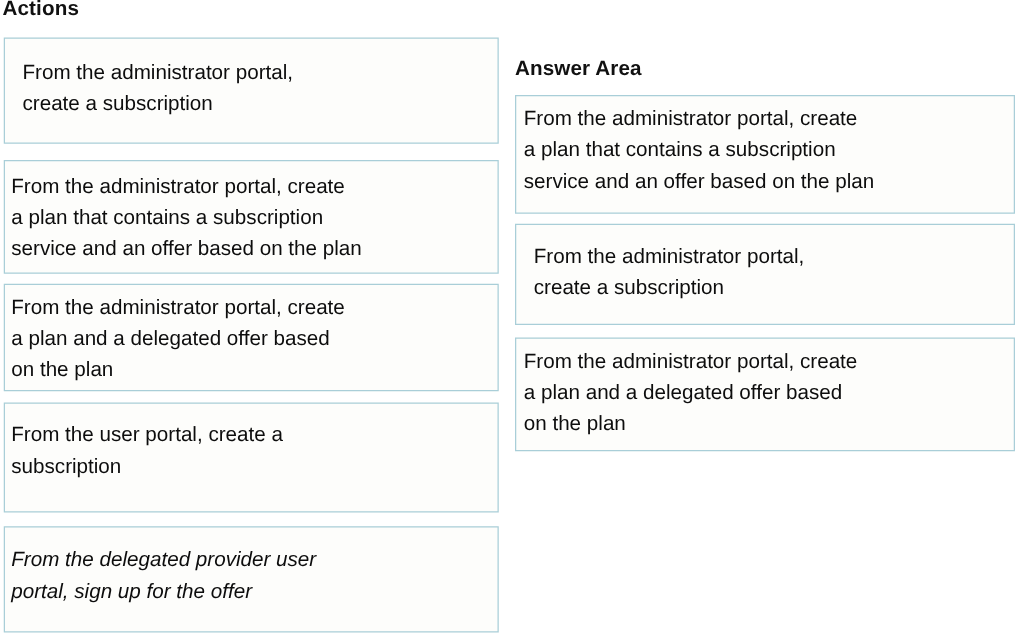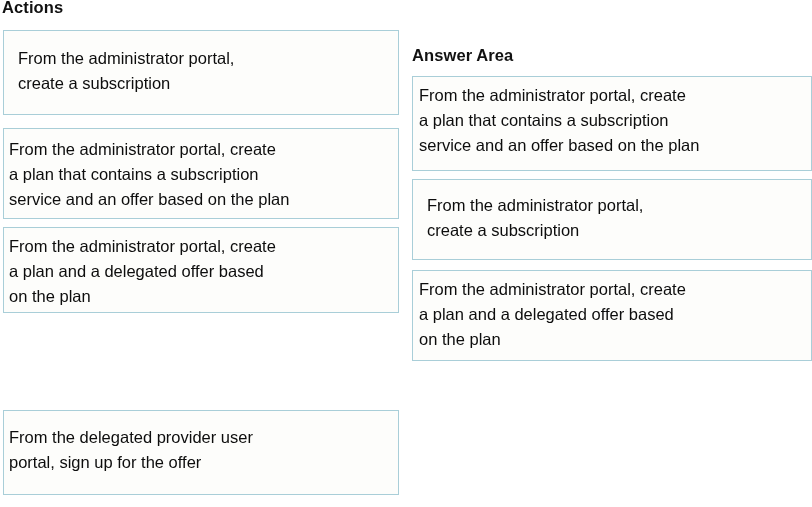--- a/index.html
+++ b/index.html
@@ -68,21 +68,21 @@
 
   #action-card-2 { top: 128px; height: 91px; }
   #action-card-2 .card-text { padding: 8px 0 0 5px; }
 
   #action-card-3 { top: 227px; height: 86px; }
   #action-card-3 .card-text { padding: 6px 0 0 5px; }
 
   #action-card-4 { top: 322px; height: 88px; }
   #action-card-4 .card-text { padding: 13px 0 0 5px; }
 
-  #action-card-5 { top: 410px; height: 85px; }
+  #action-card-5 { top: 421px; height: 85px; font-style: italic; }
   #action-card-5 .card-text { padding: 14px 0 0 5px; }
 
   
   #answer-column .card { left: 6px; width: 400px; }
 
   #answer-card-1 { top: 28px;  height: 95px; }
   #answer-card-1 .card-text { padding: 6px 0 0 6px; }
 
   #answer-card-2 { top: 131px; height: 81px; }
   #answer-card-2 .card-text { padding: 13px 0 0 14px; }
@@ -108,20 +108,24 @@
 a plan that contains a subscription
 service and an offer based on the plan</span>
     </div>
 
     <div id="action-card-3" class="card">
       <span class="card-text">From the administrator portal, create
 a plan and a delegated offer based
 on the plan</span>
     </div>
 
+    <div id="action-card-4" class="card">
+      <span class="card-text">From the user portal, create a
+subscription</span>
+    </div>
 
     <div id="action-card-5" class="card">
       <span class="card-text">From the delegated provider user
 portal, sign up for the offer</span>
     </div>
   </div>
 
   <div id="answer-column" class="column">
     <div class="column-heading">Answer Area</div>
 

